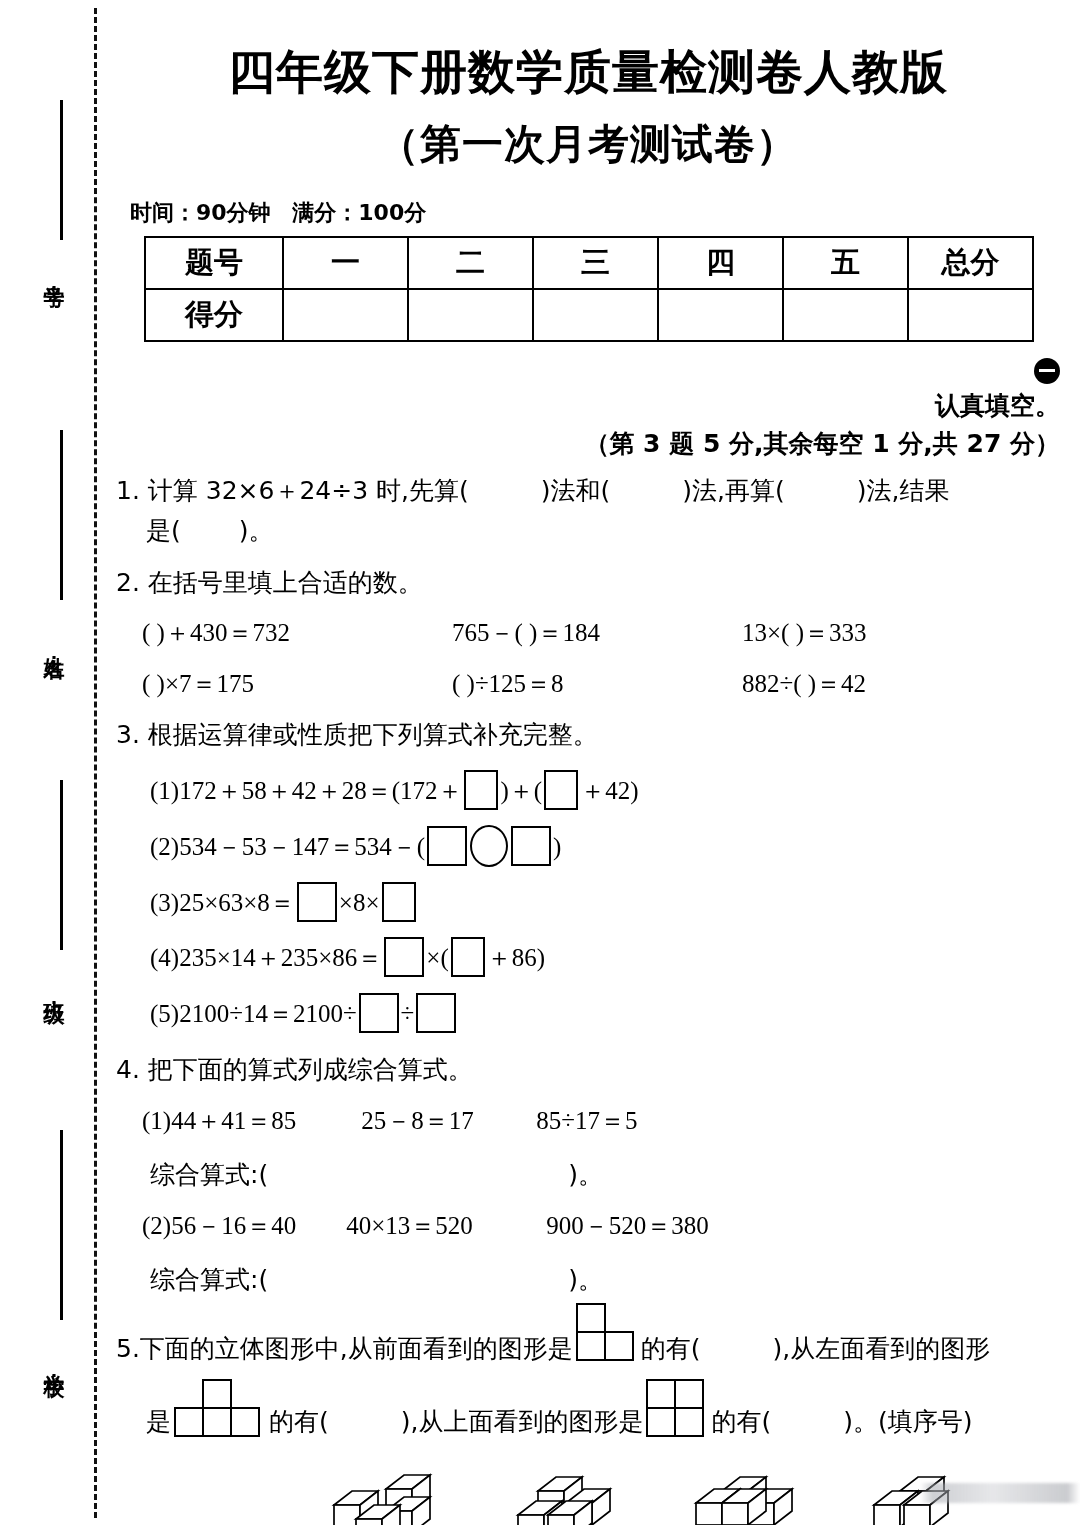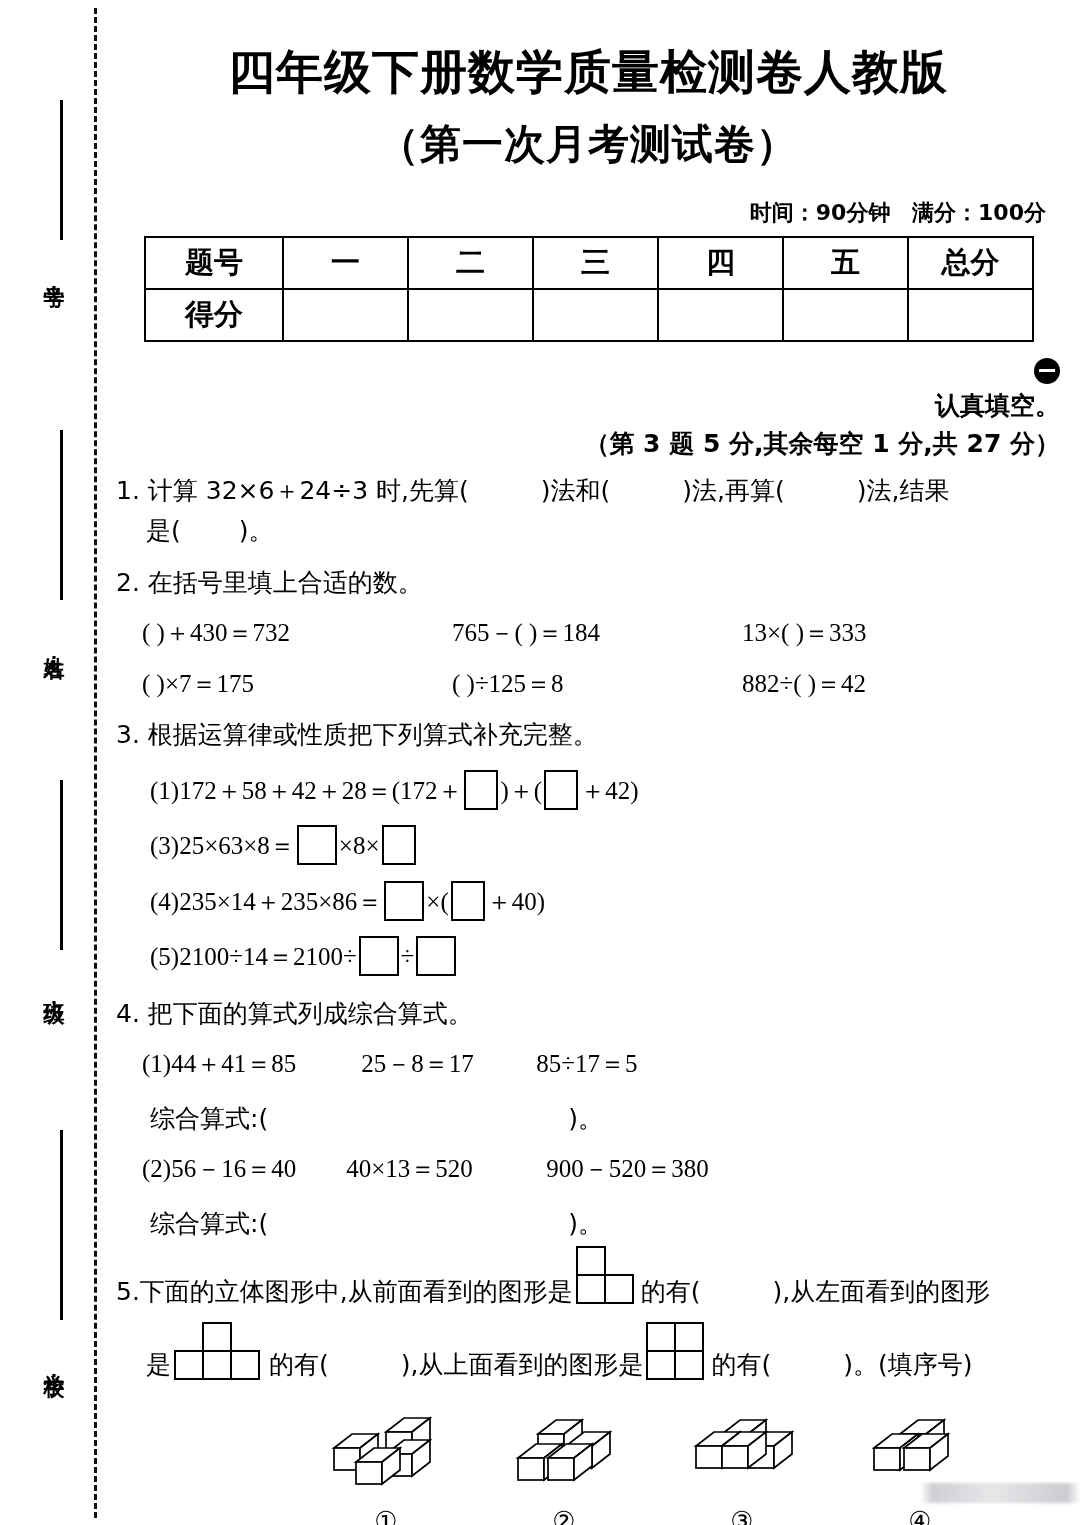--- a/index.html
+++ b/index.html
@@ -68,21 +68,20 @@
     margin-top: 18px;
     text-align: center;
     font-family: "DejaVu Sans", sans-serif;
     font-weight: bold;
     font-size: 41px;
     letter-spacing: 1px;
   }
 
   #exam-meta {
     margin-top: 26px;
-    text-align: right;
     padding-right: 14px;
     font-family: "DejaVu Sans", sans-serif;
     font-weight: bold;
     font-size: 22px;
   }
   #exam-meta span { margin-left: 14px; }
 
   
   #score-table {
     margin-top: 8px;
@@ -305,27 +304,30 @@
   <div class="q">
     <div>
       <span class="num">3.</span>
       <span>根据运算律或性质把下列算式补充完整。</span>
     </div>
 
     <div class="sub-item math">
       <span>(1)</span><span>172＋58＋42＋28＝(172＋</span><span class="abox"></span><span>)＋(</span><span class="abox"></span><span>＋42)</span>
     </div>
 
+    <div class="sub-item math">
+      <span>(2)</span><span>534－53－147＝534－(</span><span class="abox wide"></span><span class="acirc"></span><span class="abox wide"></span><span>)</span>
+    </div>
 
     <div class="sub-item math">
       <span>(3)</span><span>25×63×8＝</span><span class="abox wide"></span><span>×8×</span><span class="abox"></span>
     </div>
 
     <div class="sub-item math">
-      <span>(4)</span><span>235×14＋235×86＝</span><span class="abox wide"></span><span>×(</span><span class="abox"></span><span>＋40)</span>
+      <span>(4)</span><span>235×14＋235×86＝</span><span class="abox wide"></span><span>×(</span><span class="abox"></span><span>＋86)</span>
     </div>
 
     <div class="sub-item math">
       <span>(5)</span><span>2100÷14＝2100÷</span><span class="abox wide"></span><span>÷</span><span class="abox wide"></span>
     </div>
   </div>
 
   <div class="q" style="margin-top:16px">
     <div>
       <span class="num">4.</span>

